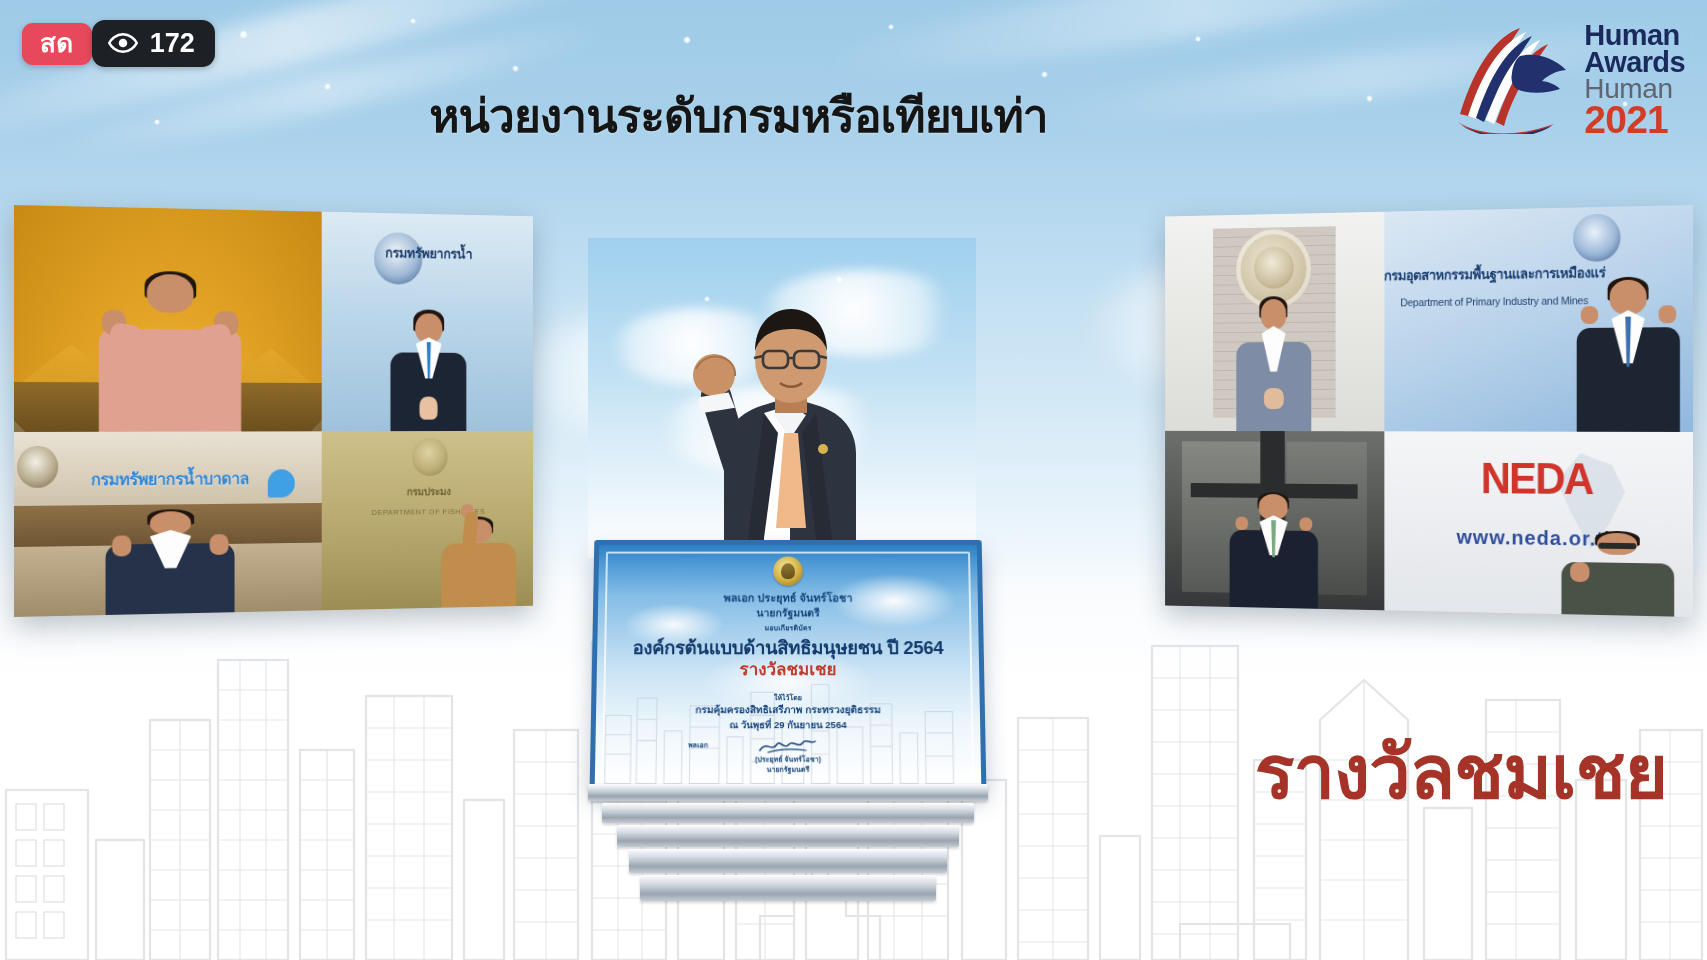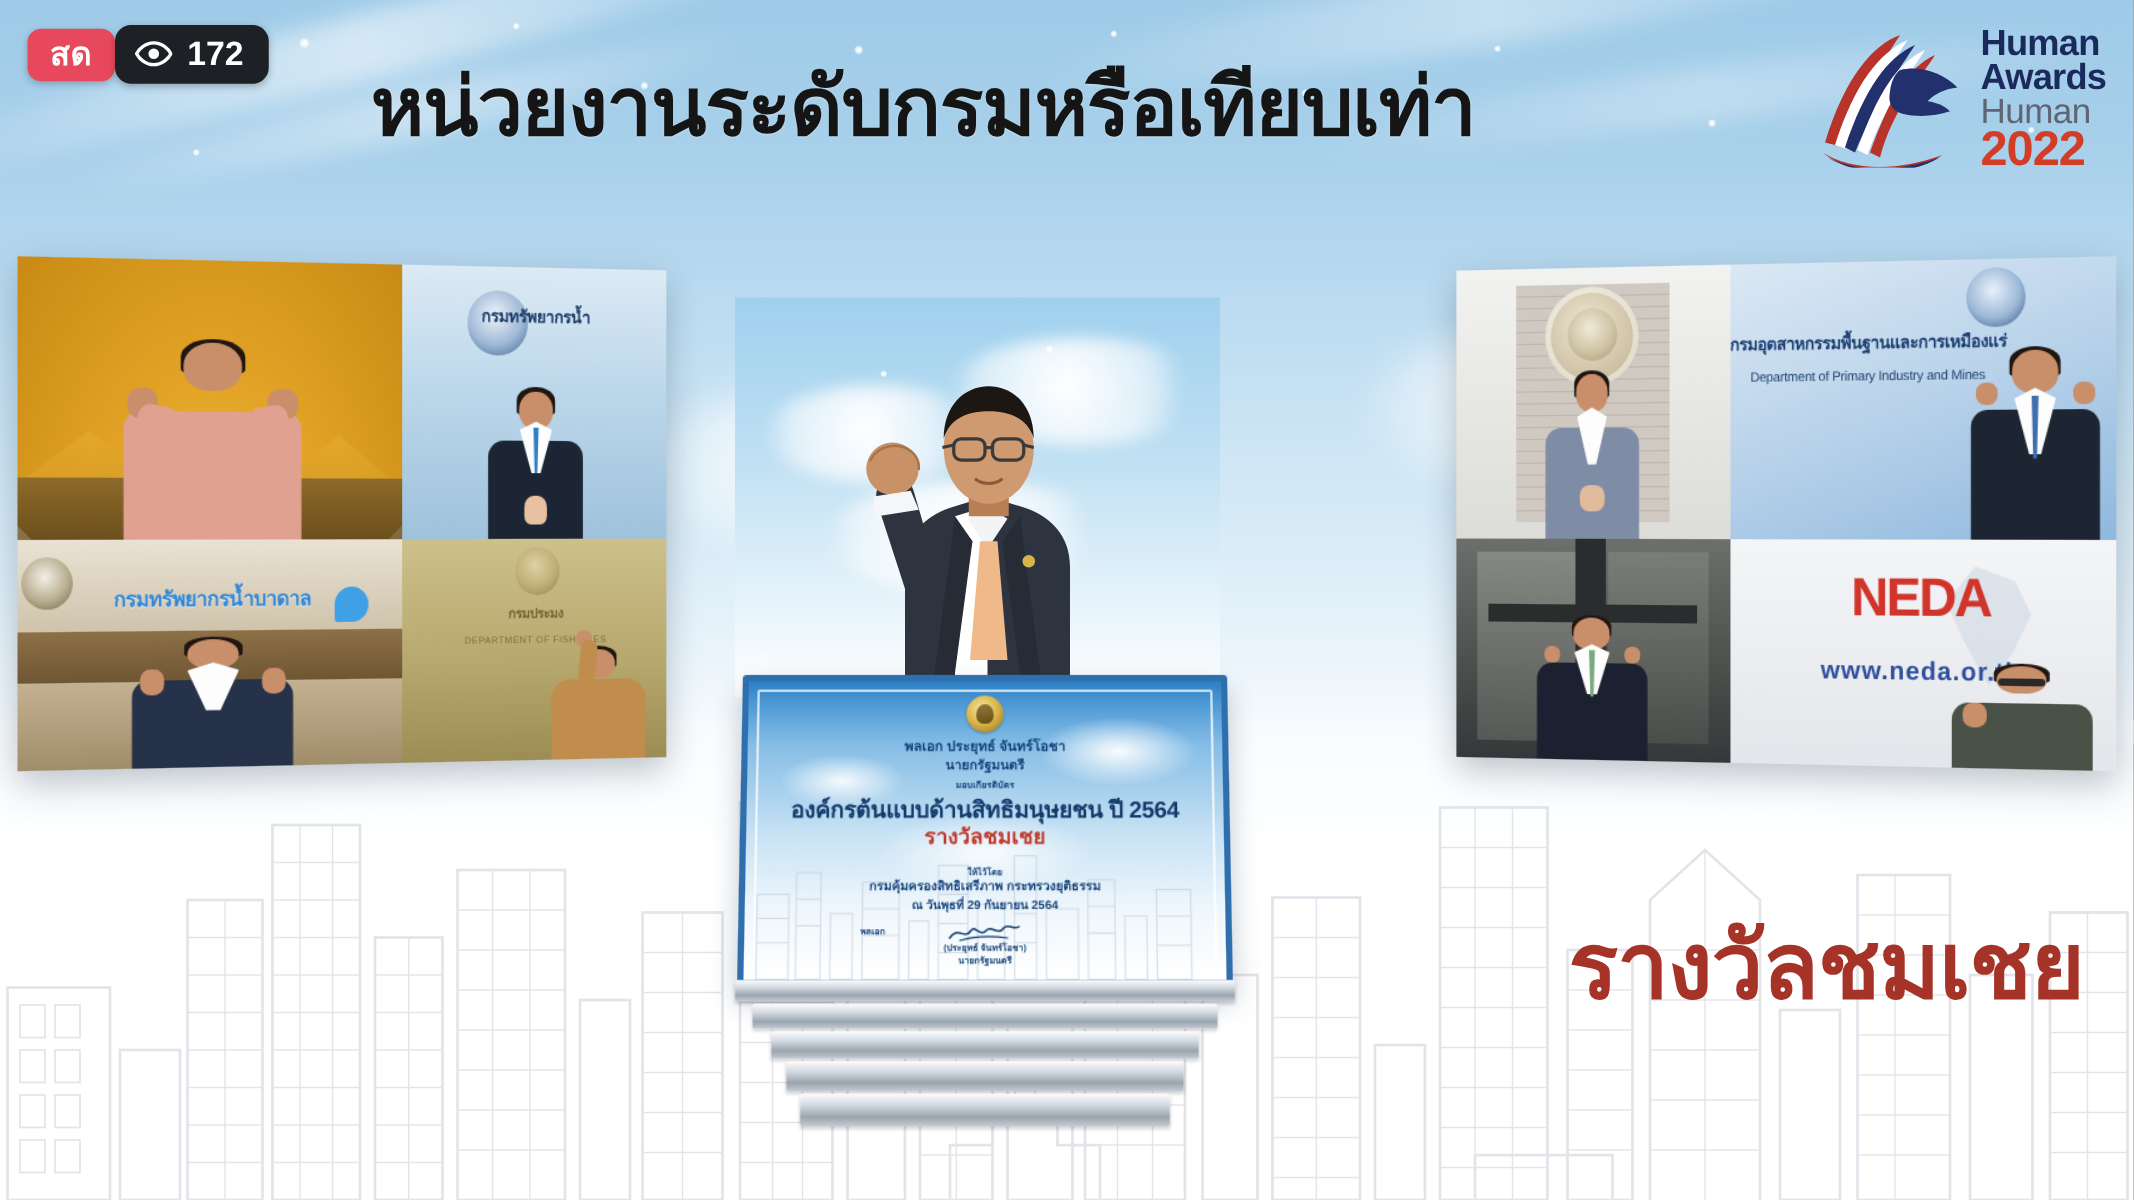--- a/index.html
+++ b/index.html
@@ -70,24 +70,25 @@
   }
   .eye-ico{ width:30px; height:30px; display:block; }
 
   
   .header-title{
     position:absolute; left:0; top:52px; width:100%;
     text-align:center; z-index:30; pointer-events:none;
   }
   .header-title span{
     display:inline-block;
-    font-size:65px; font-weight:700; color:#151515;
+    font-size:46px; font-weight:700; color:#151515;
     letter-spacing:-1px; line-height:1.05;
     text-shadow:0 1px 2px rgba(255,255,255,.35);
     transform:translateX(-115px);
+    margin-top:40px;
   }
 
   
   .hra-logo{
     position:absolute; right:22px; top:18px; z-index:32;
     display:flex; align-items:center; gap:6px;
   }
   .hra-mark{ width:128px; height:112px; display:block; }
   .hra-text{ line-height:.93; padding-top:4px;}
   .hra-text .l1,.hra-text .l2{
@@ -404,21 +405,21 @@
       <path d="M36 98C52 52 68 28 90 18c-10 16-32 44-46 84z" fill="#ffffff"></path>
       <path d="M46 100C62 56 76 32 98 22c-10 16-34 44-44 82z" fill="#b8332a"></path>
       <path d="M70 34c16-4 34 2 46 14-10 1-18 5-24 11 8 1 14 4 18 8-12 4-26 5-38 2-8-2-12-8-10-18 1-8 4-14 8-17z" fill="#23306e"></path>
       <path d="M8 100c22 14 58 16 96 2-30 20-72 18-96-2z" fill="#b8332a"></path>
       <path d="M12 104c24 12 56 12 90 0-28 16-66 14-90 0z" fill="#23306e"></path>
     </svg>
     <div class="hra-text">
       <span class="l1">Human</span>
       <span class="l2">Awards</span>
       <span class="l3">Human</span>
-      <span class="l4">2022</span>
+      <span class="l4">2021</span>
     </div>
   </div>
 
   <div class="wall wall-left">
 
     <div class="tile bg-gold">
       <div class="gold-chevron"></div>
       <div style="position:absolute;left:0;bottom:0;width:100%;height:22%;background:linear-gradient(180deg,#8e6a2a,#6c4f1d);"></div>
       <div class="person" style="width:46%;height:74%;">
         <div class="p-hair" style="width:36%;height:17%;top:3%;"></div>

